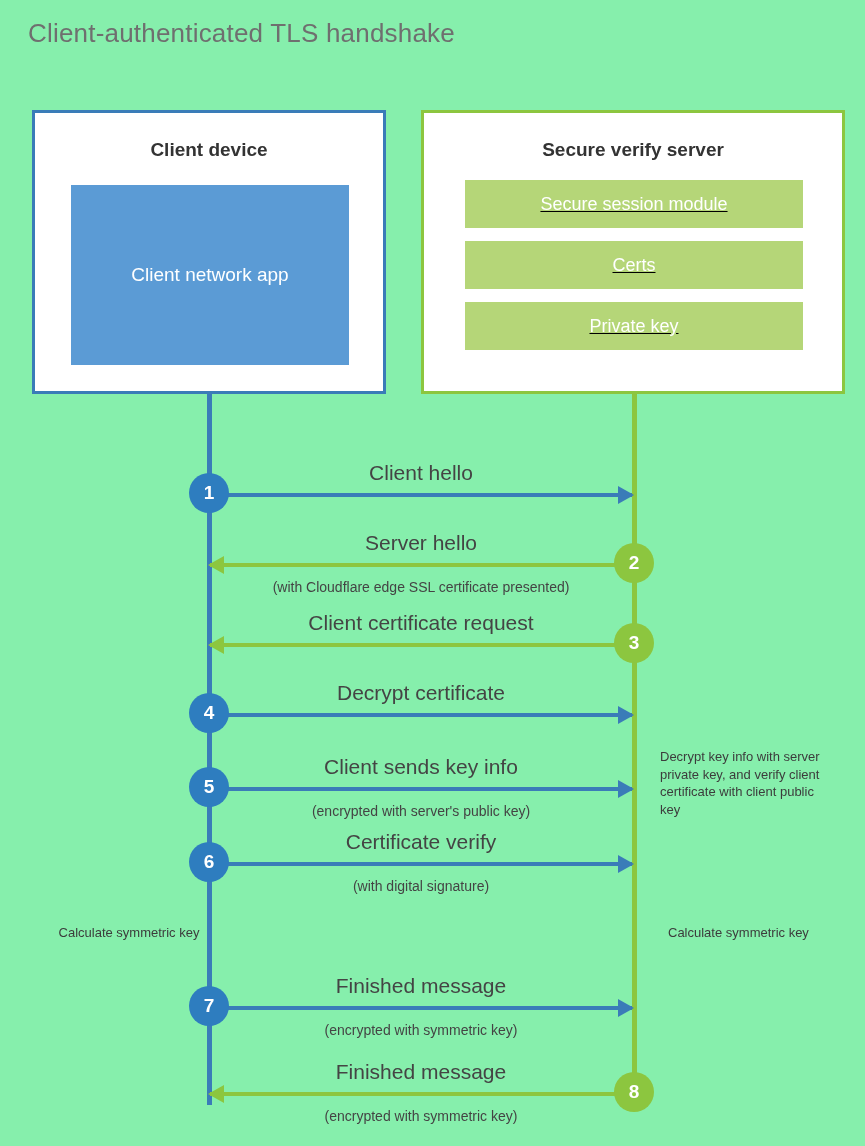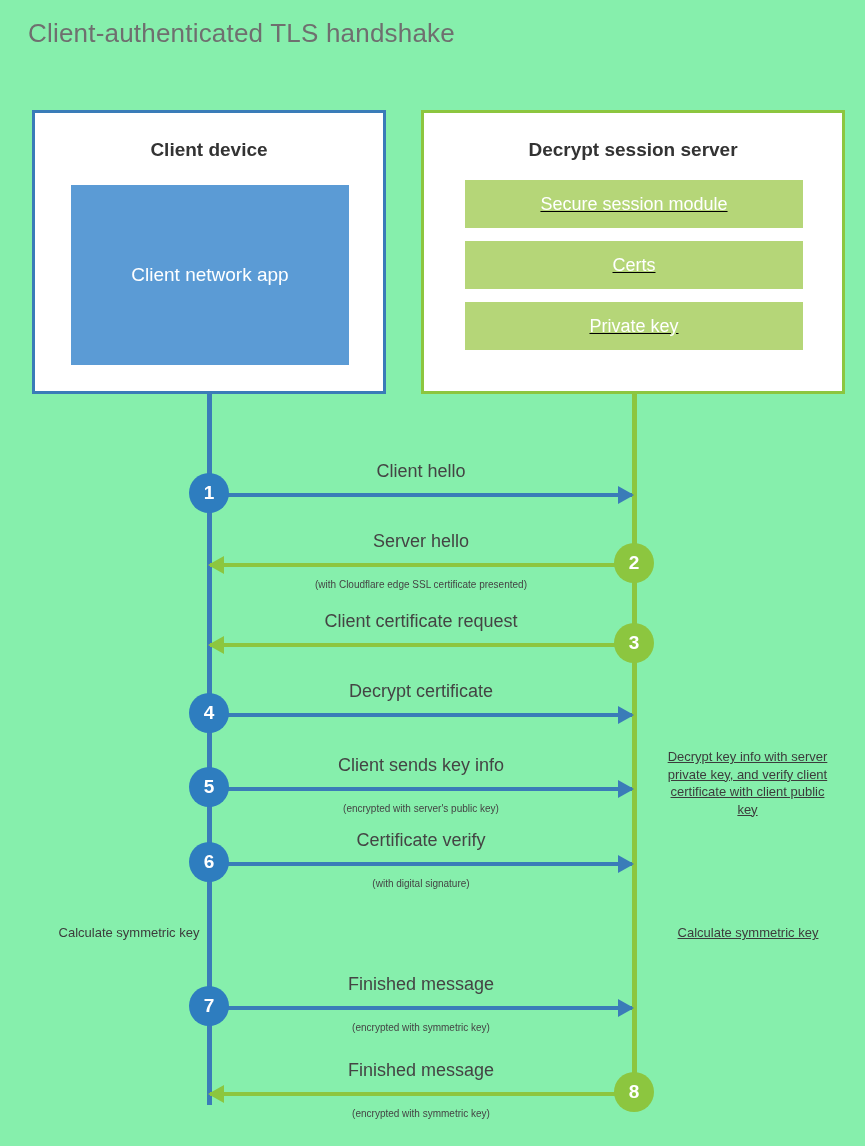--- a/index.html
+++ b/index.html
@@ -144,31 +144,31 @@
   .msg.blue .arrow-line { background: #3a7cb8; }
   .msg.blue .arrow-head { border-left-color: #3a7cb8; border-right-color: #3a7cb8; }
   .msg.green .arrow-line { background: #8cc63f; }
   .msg.green .arrow-head { border-left-color: #8cc63f; border-right-color: #8cc63f; }
 
   .msg-label {
     position: absolute;
     left: 210px;
     width: 422px;
     text-align: center;
-    font-size: 18px;
+    font-size: 21px;
     color: #444444;
     top: -32px;
     white-space: nowrap;
   }
   .msg-sub {
     position: absolute;
     left: 180px;
     width: 482px;
     text-align: center;
-    font-size: 10px;
+    font-size: 14px;
     color: #444444;
     top: 16px;
     white-space: nowrap;
   }
 
   
   .step-badge {
     position: absolute;
     width: 40px;
     height: 40px;
@@ -185,39 +185,39 @@
   .step-badge.green { background: #8cc63f; left: 614px; }
 
   
   .side-note {
     position: absolute;
     font-size: 13px;
     color: #3c3c3c;
     line-height: 1.35;
   }
   .side-note.left { text-align: center; }
-  .side-note.right { text-align: center; text-decoration: underline; }
+  .side-note.right { text-align: left; }
   #note-decrypt { left: 660px; top: 748px; width: 175px; }
   #note-calc-client { left: 55px; top: 924px; width: 148px; }
   #note-calc-server { left: 668px; top: 924px; width: 160px; }
 </style>
 </head>
 <body>
 
 <div id="diagram">
 
   <div class="title">Client-authenticated TLS handshake</div>
 
   <div id="client-box" class="party-box">
     <div class="party-title">Client device</div>
     <div class="app-block">Client network app</div>
   </div>
 
   <div id="server-box" class="party-box">
-    <div class="party-title">Decrypt session server</div>
+    <div class="party-title">Secure verify server</div>
     <div class="server-bars">
       <div class="server-bar">Secure session module</div>
       <div class="server-bar">Certs</div>
       <div class="server-bar">Private key</div>
     </div>
   </div>
 
   <div id="client-lifeline" class="lifeline"></div>
   <div id="server-lifeline" class="lifeline"></div>
 

